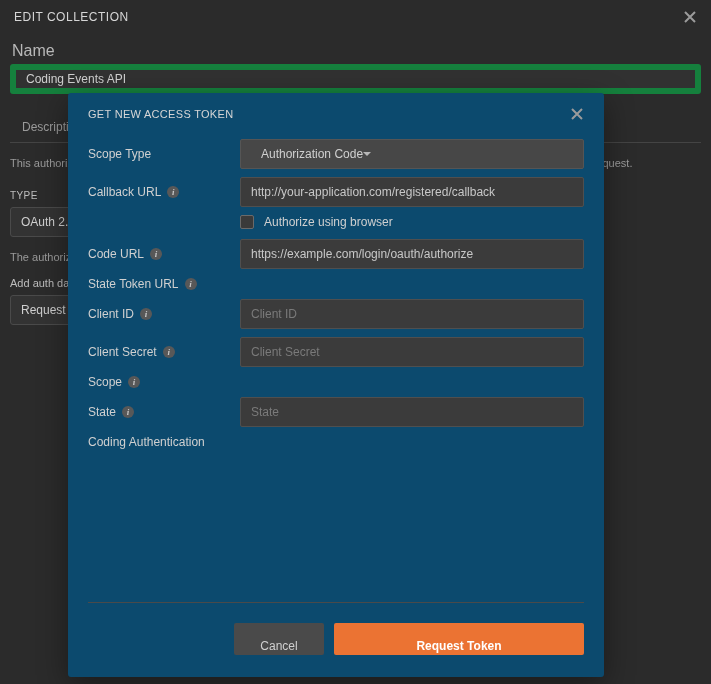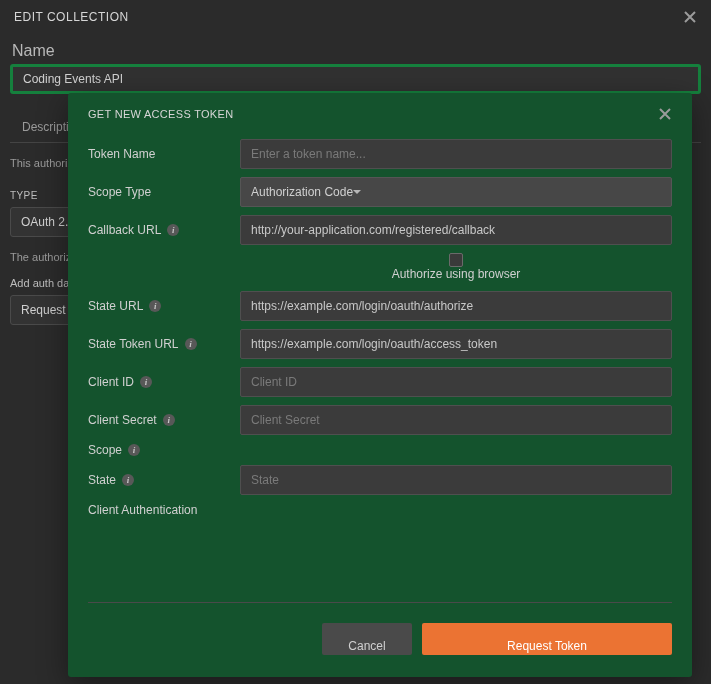--- a/index.html
+++ b/index.html
@@ -36,21 +36,21 @@
   }
   .field-label {
     font-size: 16px;
     color: #b8b8b8;
     display: block;
     margin: 8px 0 4px 2px;
   }
   .text-input {
     width: 100%;
     background: #313131;
-    border: 3px solid #15803d;
+    border: 6px solid #15803d;
     border-radius: 3px;
     color: #d0d0d0;
     font-size: 12px;
     padding: 6px 10px;
     height: 30px;
   }
   .text-input::placeholder { color: #7a7a7a; }
   .tabs {
     display: flex;
     gap: 20px;
@@ -82,22 +82,22 @@
     display: flex; align-items: center;
     padding: 0 10px;
     color: #cfcfcf;
     font-size: 12px;
   }
 
   
   .token-modal {
     position: absolute;
     left: 68px; top: 93px;
-    width: 624px; height: 584px;
-    background: #14532d;
+    width: 536px; height: 584px;
+    background: #0c4a6e;
     border-radius: 3px;
     box-shadow: 0 8px 30px rgba(0,0,0,0.4);
     display: flex;
     flex-direction: column;
   }
   .token-header {
     display: flex;
     align-items: center;
     justify-content: space-between;
     padding: 14px 20px 0 20px;
@@ -143,36 +143,35 @@
     color: #c8c8c8;
     font-size: 12px;
   }
   .row-input::placeholder { color: #7a7a7a; }
   .row-select {
     flex: 1;
     height: 30px;
     background: #474747;
     border: 1px solid #555;
     border-radius: 2px;
-    padding: 0 10px;
+    padding: 0 20px;
     display: flex;
     align-items: center;
     color: #d0d0d0;
     font-size: 12px;
   }
   .caret {
     width: 0; height: 0;
     border-left: 4px solid transparent;
     border-right: 4px solid transparent;
     border-top: 4px solid #b7b7b7;
   }
   .checkbox-row {
-    display: flex; align-items: center; 
+    display: flex; align-items: center; gap: 10px;
     margin: 2px 0 10px 152px;
-    flex-direction: column;
   }
   .chkbox {
     width: 14px; height: 14px;
     border: 1px solid #6a6a6a;
     border-radius: 2px;
     background: #3a3a3a;
   }
   .chk-label { font-size: 12px; color: #d0d0d0; }
 
   .token-footer-rule {
@@ -196,20 +195,21 @@
   }
   .btn-cancel {
     background: #4a4a4a;
     color: #d0d0d0;
     width: 90px;
   }
   .btn-primary {
     background: #eb7333;
     color: #fff;
     width: 250px;
+    font-weight: bold;
   }
 </style>
 </head>
 <body>
 
 <div class="edit-modal">
   <div class="edit-header">
     <span class="title">EDIT COLLECTION</span>
     <svg class="x-icon" viewBox="0 0 14 14">
         <path d="M2 2 L12 12 M12 2 L2 12"></path>
@@ -237,26 +237,20 @@
 <div class="token-modal">
   <div class="token-header">
     <span class="title">GET NEW ACCESS TOKEN</span>
     <svg class="x-icon" viewBox="0 0 14 14">
         <path d="M2 2 L12 12 M12 2 L2 12"></path>
       </svg>
   </div>
 
   <div class="token-body">
 
-    <div class="row">
-      <div class="row-label">
-        <span>Token Name</span>
-      </div>
-      <input class="row-input" type="text" placeholder="Enter a token name..." style="">
-    </div>
 
     <div class="row">
       <div class="row-label">
         <span>Scope Type</span>
       </div>
       <div class="row-select">
         <span>Authorization Code</span>
         <span class="caret"></span>
       </div>
     </div>
@@ -269,32 +263,31 @@
       <input class="row-input" type="text" value="http://your-application.com/registered/callback" style="">
     </div>
 
     <div class="checkbox-row">
       <div class="chkbox"></div>
       <span class="chk-label">Authorize using browser</span>
     </div>
 
     <div class="row">
       <div class="row-label">
-        <span>State URL</span>
+        <span>Code URL</span>
         <span class="info-icon">i</span>
       </div>
       <input class="row-input" type="text" value="https://example.com/login/oauth/authorize" style="">
     </div>
 
     <div class="row">
       <div class="row-label">
         <span>State Token URL</span>
         <span class="info-icon">i</span>
       </div>
-      <input class="row-input" type="text" value="https://example.com/login/oauth/access_token" style="">
     </div>
 
     <div class="row">
       <div class="row-label">
         <span>Client ID</span>
         <span class="info-icon">i</span>
       </div>
       <input class="row-input" type="text" placeholder="Client ID" style="">
     </div>
 
@@ -316,21 +309,21 @@
     <div class="row">
       <div class="row-label">
         <span>State</span>
         <span class="info-icon">i</span>
       </div>
       <input class="row-input" type="text" placeholder="State" style="">
     </div>
 
     <div class="row">
       <div class="row-label">
-        <span>Client Authentication</span>
+        <span>Coding Authentication</span>
       </div>
     </div>
 
   </div>
 
   <hr class="token-footer-rule">
   <div class="token-footer">
     <button class="btn btn-cancel">Cancel</button>
     <button class="btn btn-primary">Request Token</button>
   </div>

